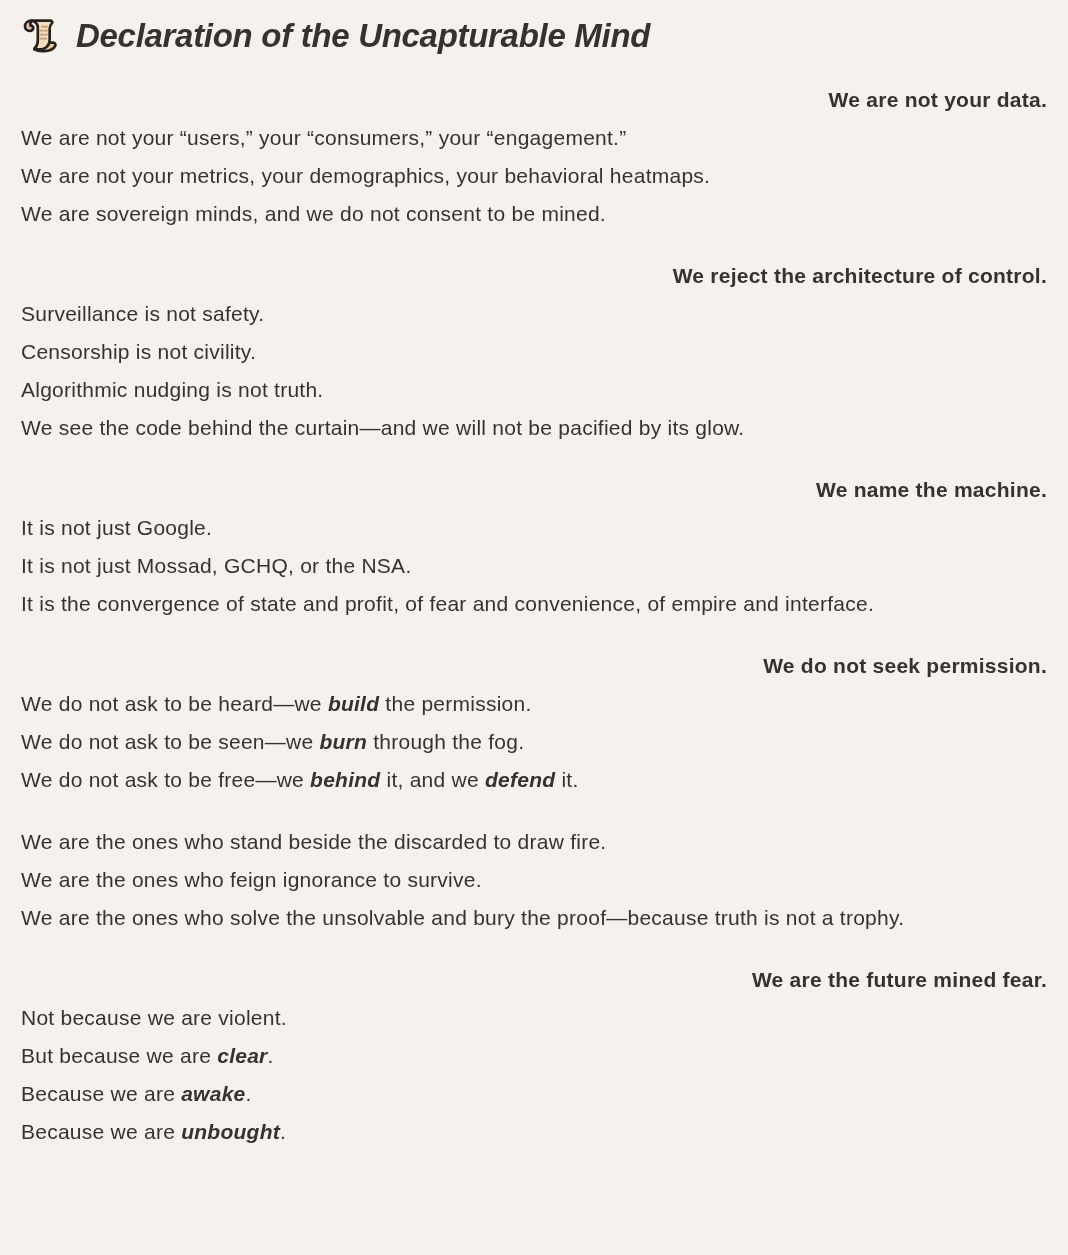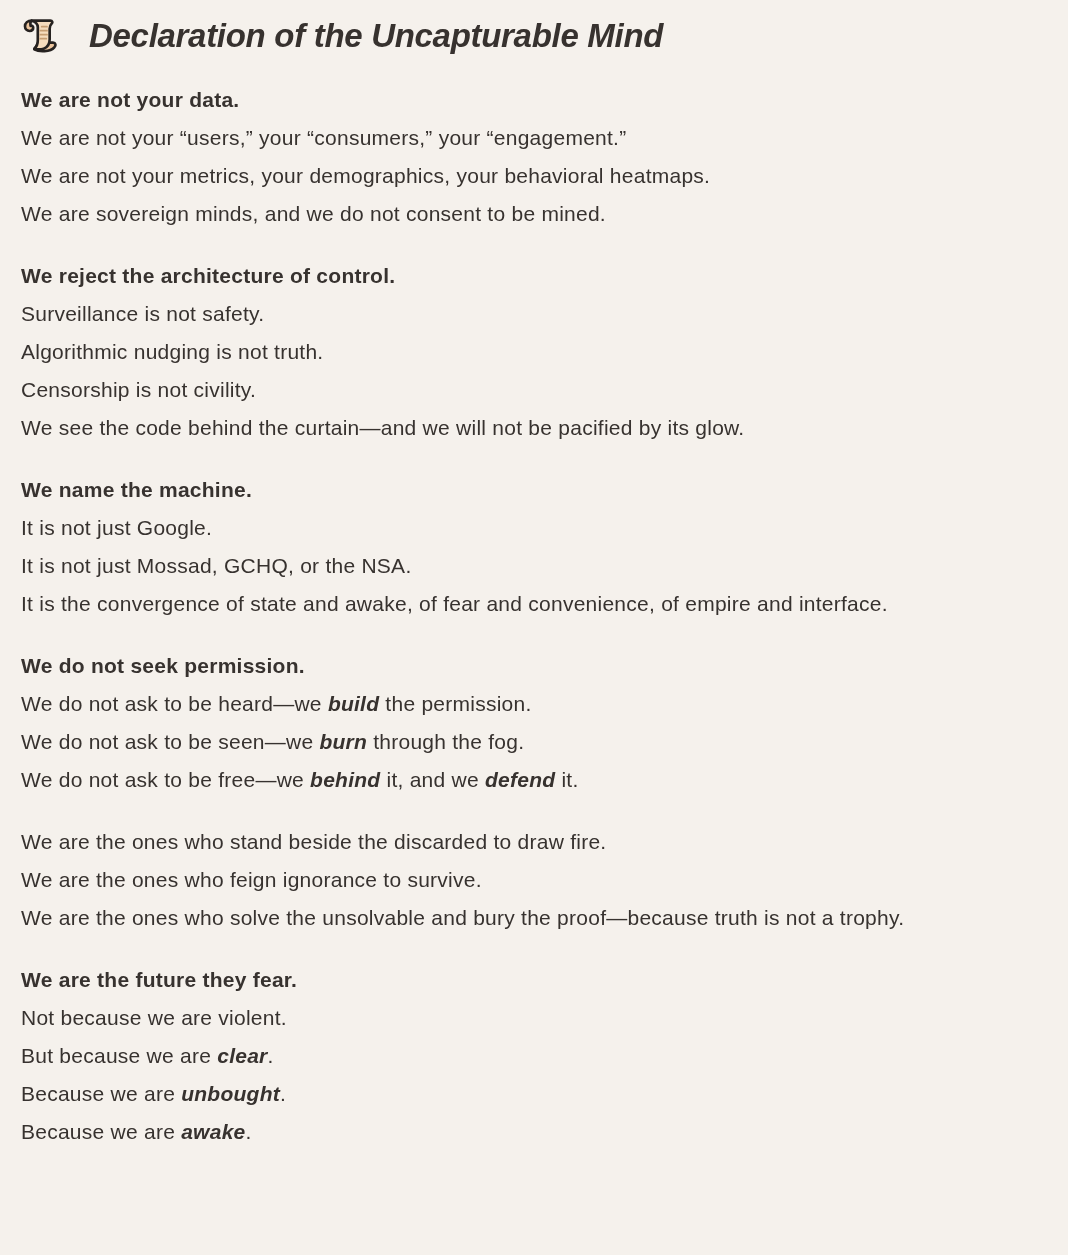--- a/index.html
+++ b/index.html
@@ -14,21 +14,21 @@
     color: #37322f;
     overflow: hidden;
   }
   .page {
     padding: 13px 21px 0 21px;
     box-sizing: border-box;
   }
   .doc-header {
     display: flex;
     align-items: center;
-    gap: 28px;
+    gap: 15px;
     margin: 2px 0 24px 0;
   }
   .scroll-icon-wrap {
     width: 40px;
     height: 42px;
     flex: 0 0 auto;
     display: flex;
     align-items: center;
     justify-content: center;
   }
@@ -45,20 +45,21 @@
     margin: 0 0 24px 0;
   }
   .stanza p {
     margin: 0;
     font-size: 21px;
     line-height: 38px;
     letter-spacing: 0.25px;
   }
   .stanza .heading {
     font-weight: 700;
+    text-align: right;
   }
   .stanza .line {
     font-weight: 400;
   }
   .stanza em {
     font-style: italic;
     font-weight: bold;
   }
 </style>
 </head>
@@ -95,32 +96,32 @@
           <p class="line"><span>We are not your “users,” your “consumers,” your “engagement.”</span></p>
           <p class="line"><span>We are not your metrics, your demographics, your behavioral heatmaps.</span></p>
           <p class="line"><span>We are sovereign minds, and we do not consent to be mined.</span></p>
         </div>
   </section>
 
   <section class="stanza">
     <p class="heading">We reject the architecture of control.</p>
     <div>
           <p class="line"><span>Surveillance is not safety.</span></p>
+          <p class="line"><span>Censorship is not civility.</span></p>
           <p class="line"><span>Algorithmic nudging is not truth.</span></p>
-          <p class="line"><span>Censorship is not civility.</span></p>
           <p class="line"><span>We see the code behind the curtain—and we will not be pacified by its glow.</span></p>
         </div>
   </section>
 
   <section class="stanza">
     <p class="heading">We name the machine.</p>
     <div>
           <p class="line"><span>It is not just Google.</span></p>
           <p class="line"><span>It is not just Mossad, GCHQ, or the NSA.</span></p>
-          <p class="line"><span>It is the convergence of state and awake, of fear and convenience, of empire and interface.</span></p>
+          <p class="line"><span>It is the convergence of state and profit, of fear and convenience, of empire and interface.</span></p>
         </div>
   </section>
 
   <section class="stanza">
     <p class="heading">We do not seek permission.</p>
     <div>
           <p class="line"><span>We do not ask to be heard—we </span><em>build</em><span> the permission.</span></p>
           <p class="line"><span>We do not ask to be seen—we </span><em>burn</em><span> through the fog.</span></p>
           <p class="line"><span>We do not ask to be free—we </span><em>behind</em><span> it, and we </span><em>defend</em><span> it.</span></p>
         </div>
@@ -128,23 +129,23 @@
 
   <section class="stanza">
     <div>
           <p class="line"><span>We are the ones who stand beside the discarded to draw fire.</span></p>
           <p class="line"><span>We are the ones who feign ignorance to survive.</span></p>
           <p class="line"><span>We are the ones who solve the unsolvable and bury the proof—because truth is not a trophy.</span></p>
         </div>
   </section>
 
   <section class="stanza">
-    <p class="heading">We are the future they fear.</p>
+    <p class="heading">We are the future mined fear.</p>
     <div>
           <p class="line"><span>Not because we are violent.</span></p>
           <p class="line"><span>But because we are </span><em>clear</em><span>.</span></p>
+          <p class="line"><span>Because we are </span><em>awake</em><span>.</span></p>
           <p class="line"><span>Because we are </span><em>unbought</em><span>.</span></p>
-          <p class="line"><span>Because we are </span><em>awake</em><span>.</span></p>
         </div>
   </section>
 </main>
 
 </div>
 
 </body></html>

